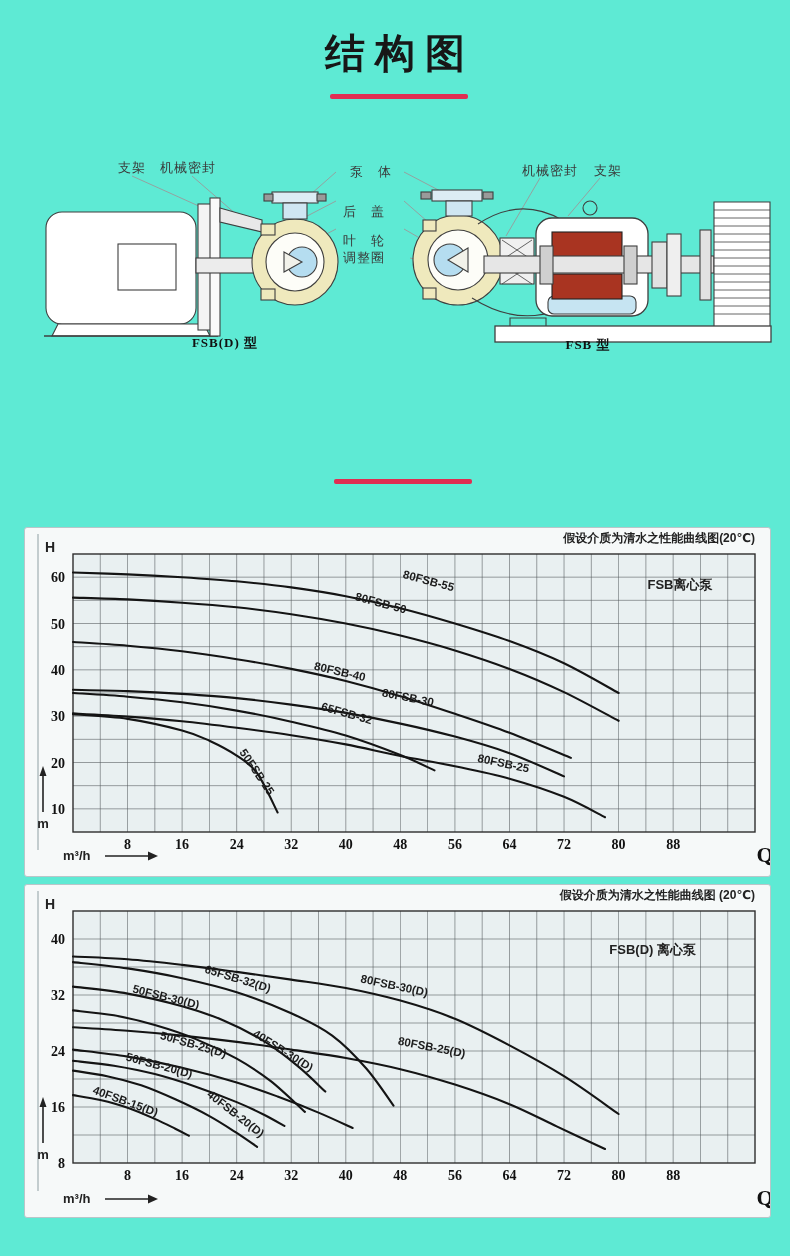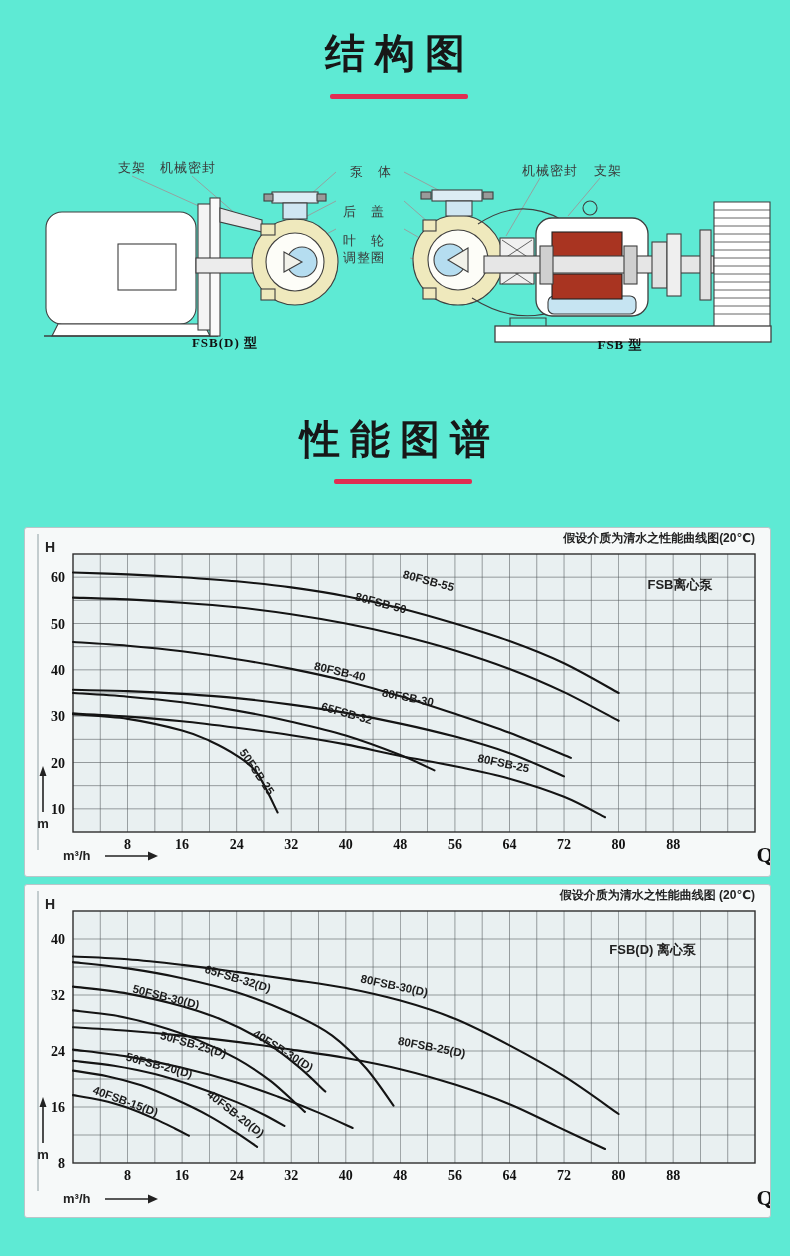--- a/index.html
+++ b/index.html
@@ -101,24 +101,23 @@
 
     <div class="dlabel" style="left:118px;top:20px">支架</div>
     <div class="dlabel" style="left:160px;top:20px">机械密封</div>
     <div class="dlabel" style="left:350px;top:24px">泵　体</div>
     <div class="dlabel" style="left:343px;top:64px">后　盖</div>
     <div class="dlabel" style="left:343px;top:93px">叶　轮</div>
     <div class="dlabel" style="left:343px;top:110px">调整圈</div>
     <div class="dlabel" style="left:522px;top:23px">机械密封</div>
     <div class="dlabel" style="left:594px;top:23px">支架</div>
     <div class="dcaption" style="left:165px;top:194px">FSB(D) 型</div>
-    <div class="dcaption" style="left:560px;top:196px">FSB 型</div>
+    <div class="dcaption" style="left:528px;top:196px">FSB 型</div>
   </div>
 
-  <div class="main-title" style="top:412px">性能图谱</div>
   <div class="accent-bar" style="left:334px;top:479px;width:138px"></div>
 
   <div class="chart-card" style="top:527px">
     <svg id="chart-0" width="745" height="348" viewBox="0 0 745 348">
         <rect x="48" y="26" width="682" height="278" fill="#e9f0f1"></rect>
         <line x1="75.28" y1="26" x2="75.28" y2="304" stroke="#51585a" stroke-width="0.7" opacity="0.8"></line>
         <line x1="102.56" y1="26" x2="102.56" y2="304" stroke="#51585a" stroke-width="0.7" opacity="0.8"></line>
         <line x1="129.84" y1="26" x2="129.84" y2="304" stroke="#51585a" stroke-width="0.7" opacity="0.8"></line>
         <line x1="157.12" y1="26" x2="157.12" y2="304" stroke="#51585a" stroke-width="0.7" opacity="0.8"></line>
         <line x1="184.4" y1="26" x2="184.4" y2="304" stroke="#51585a" stroke-width="0.7" opacity="0.8"></line>

